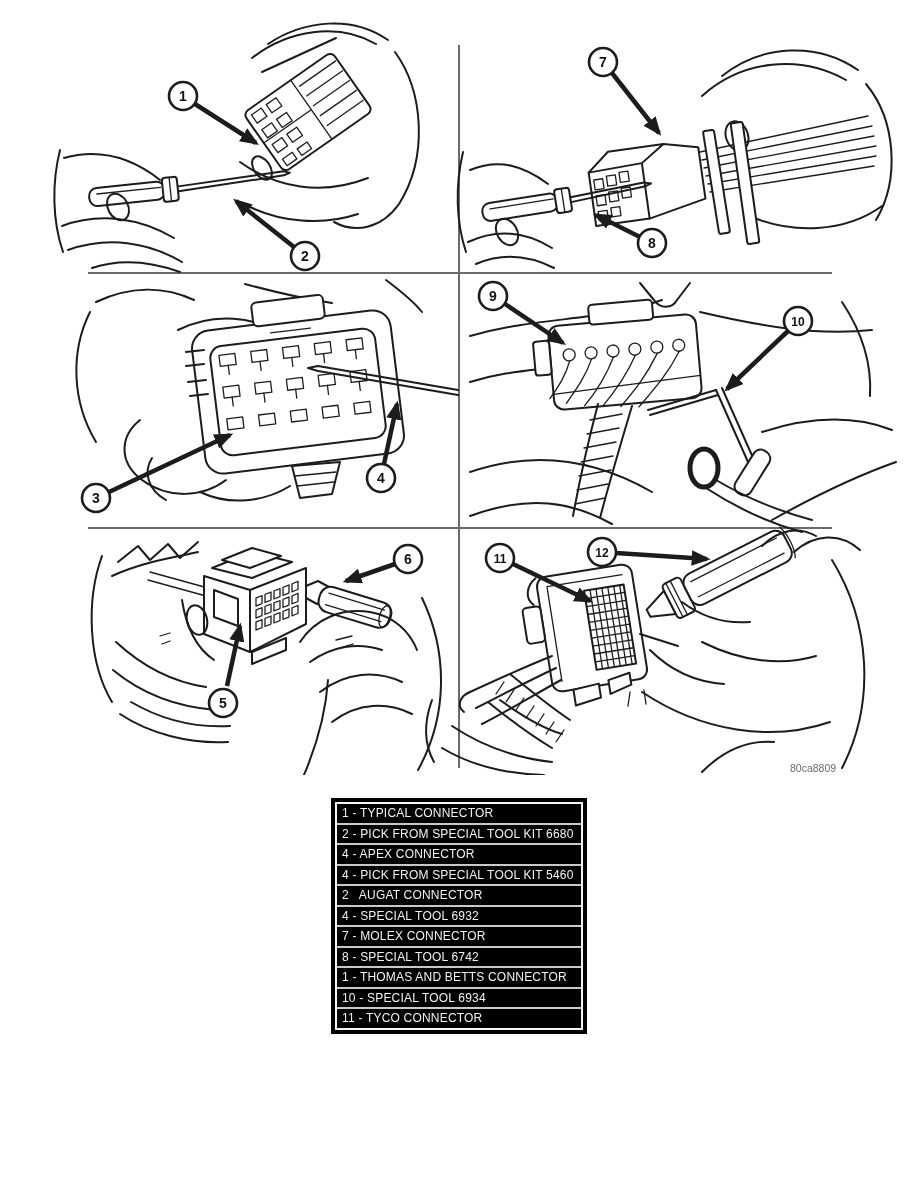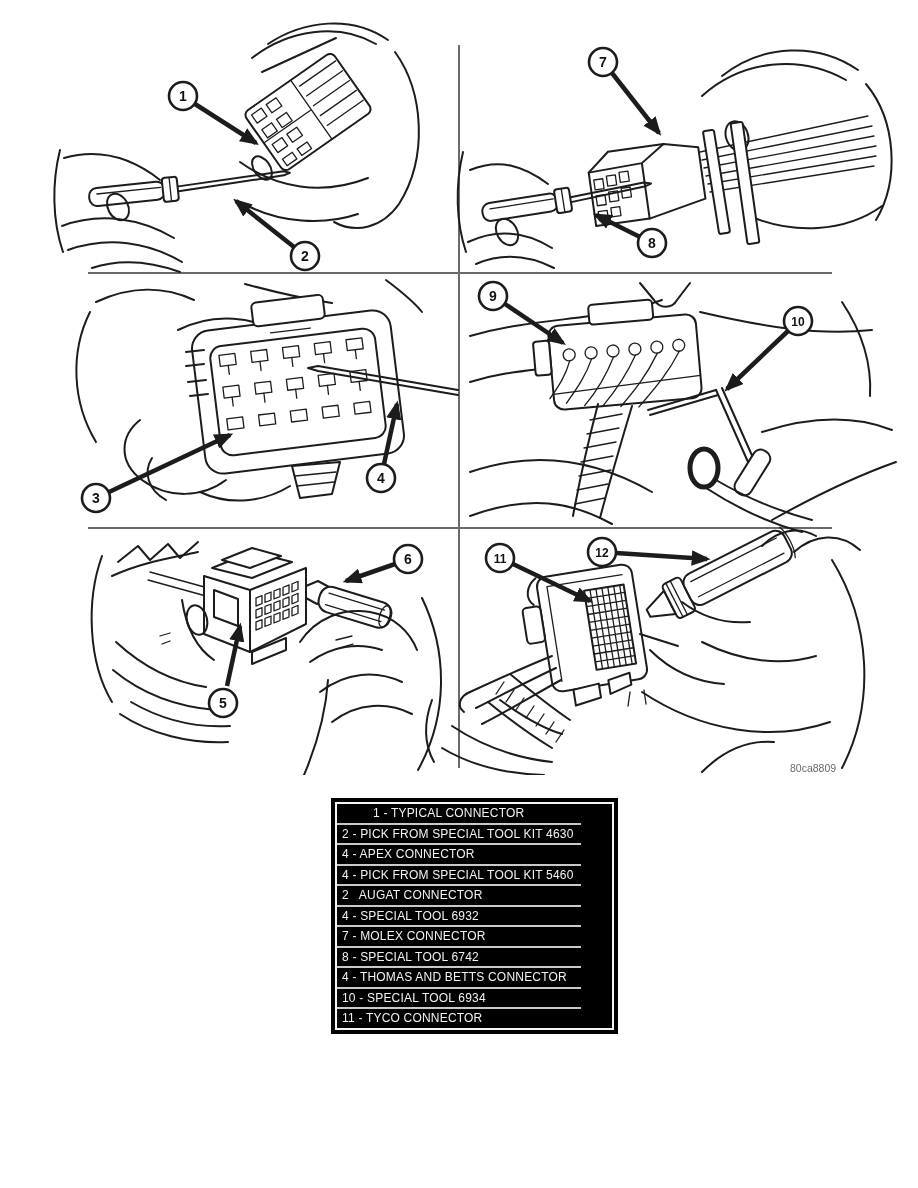--- a/index.html
+++ b/index.html
@@ -18,21 +18,21 @@
   .callout-num.small { font-size:12px; }
   .code-text { font-family:"Liberation Sans",sans-serif; font-size:10.5px; fill:#6b6b6b; }
 
   .legend { position:absolute; left:331px; top:798px; background:#000; padding:4px; }
   .legend-inner { border:2px solid #f5f5f5; }
   .legend-row {
     width:239px; height:18.5px; line-height:18.5px; padding-left:5px;
     font-size:12px; letter-spacing:0.2px; color:#f2f2f2; background:#000;
     border-top:2px solid #c9c9c9; white-space:pre; overflow:hidden;
   }
-  .legend-row:first-child { border-top:none;margin-left:31px; }
+  .legend-row:first-child { border-top:none; }
 </style>
 </head>
 <body>
 
 <div class="page">
 
 <svg class="figure" width="918" height="775" viewBox="0 0 918 775" xmlns="http://www.w3.org/2000/svg">
   <defs>
     <marker id="ah" markerUnits="strokeWidth" markerWidth="4.2" markerHeight="3.4" refX="3.4" refY="1.7" orient="auto">
       <path d="M0,0 L4.2,1.7 L0,3.4 Z" fill="#1c1c1c"></path>
@@ -333,26 +333,26 @@
       <circle class="callout-circle" cx="602" cy="552" r="14"></circle>
       <text class="callout-num small" x="602" y="556.5">12</text>
     </g>
     <text class="code-text" x="790" y="772">80ca8809</text>
   </g>
 </svg>
 
 <div class="legend">
   <div class="legend-inner">
     <div class="legend-row">1 - TYPICAL CONNECTOR</div>
-    <div class="legend-row">2 - PICK FROM SPECIAL TOOL KIT 4630</div>
+    <div class="legend-row">2 - PICK FROM SPECIAL TOOL KIT 6680</div>
     <div class="legend-row">4 - APEX CONNECTOR</div>
     <div class="legend-row">4 - PICK FROM SPECIAL TOOL KIT 5460</div>
     <div class="legend-row">2   AUGAT CONNECTOR</div>
     <div class="legend-row">4 - SPECIAL TOOL 6932</div>
     <div class="legend-row">7 - MOLEX CONNECTOR</div>
     <div class="legend-row">8 - SPECIAL TOOL 6742</div>
-    <div class="legend-row">4 - THOMAS AND BETTS CONNECTOR</div>
+    <div class="legend-row">1 - THOMAS AND BETTS CONNECTOR</div>
     <div class="legend-row">10 - SPECIAL TOOL 6934</div>
     <div class="legend-row">11 - TYCO CONNECTOR</div>
   </div>
 </div>
 
 </div>
 
 </body></html>

